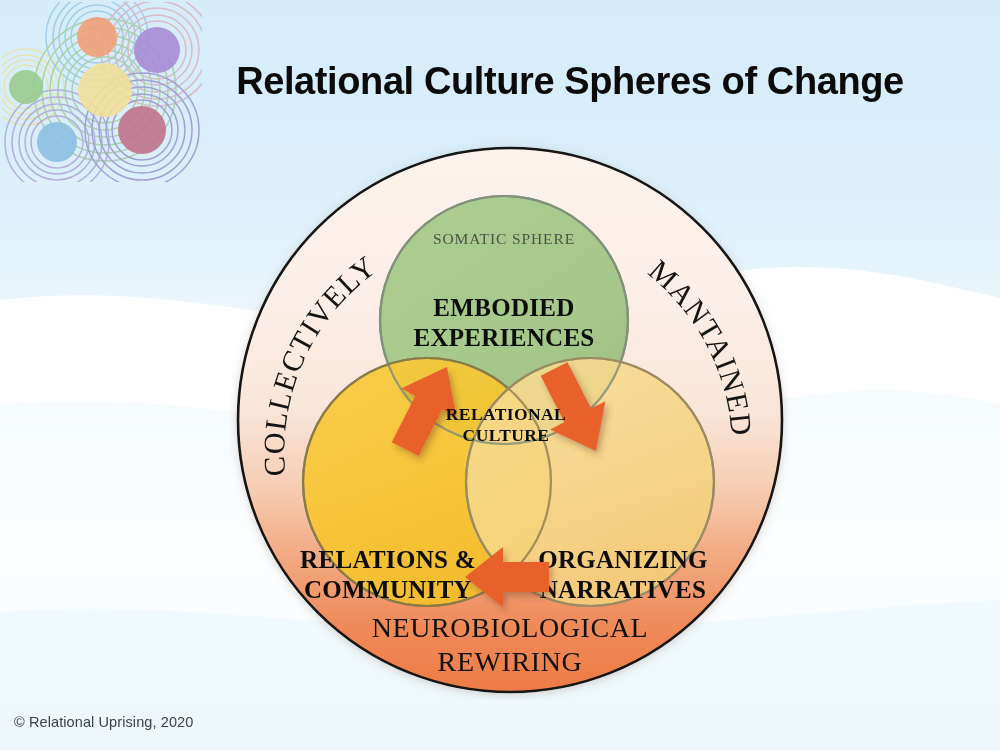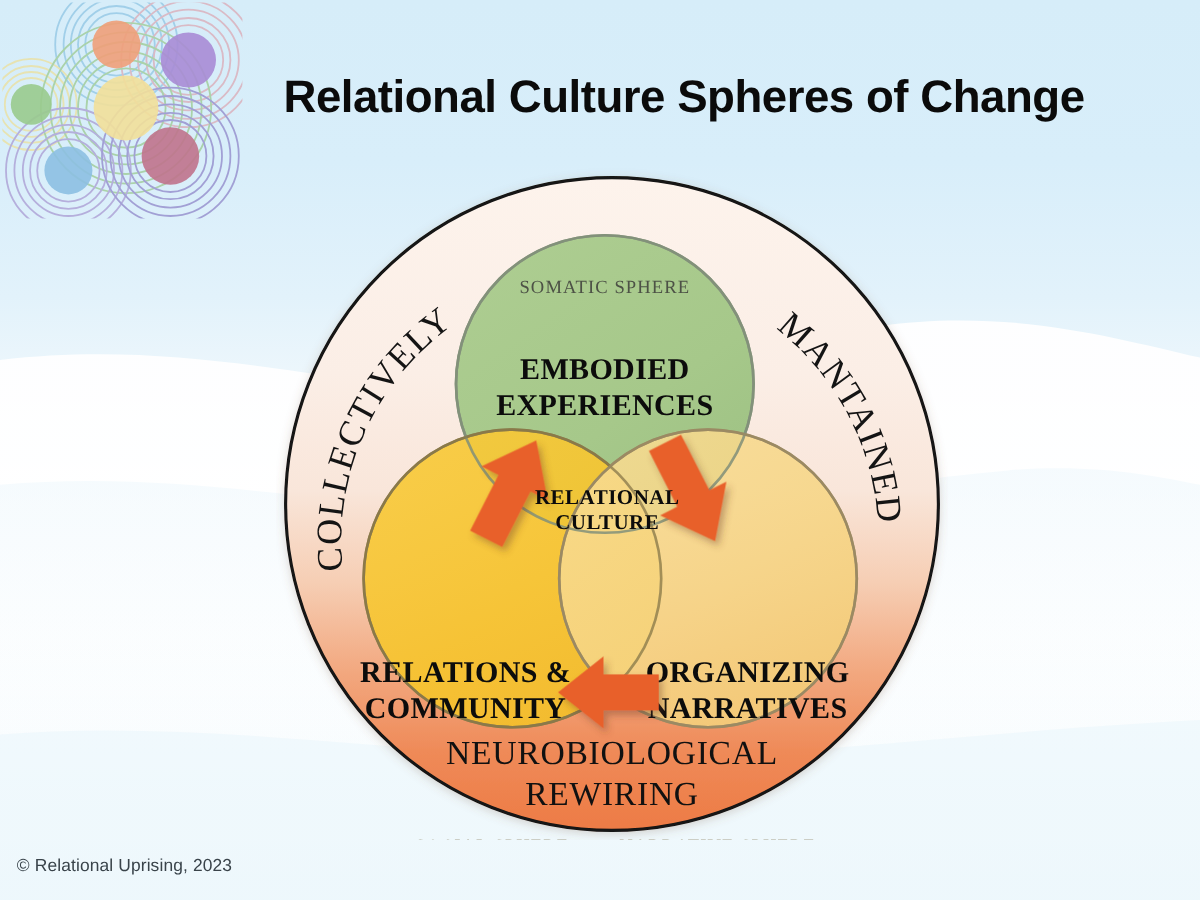--- a/index.html
+++ b/index.html
@@ -268,15 +268,15 @@
       <text class="svg-text-serif" x="276" y="280" text-anchor="middle" font-size="17.5" font-weight="bold" letter-spacing="0.4" fill="#0b0b0b">RELATIONAL</text>
       <text class="svg-text-serif" x="276" y="301" text-anchor="middle" font-size="17.5" font-weight="bold" letter-spacing="0.4" fill="#0b0b0b">CULTURE</text>
     </g>
 
     <g>
       <text class="svg-text-serif" x="280" y="497" text-anchor="middle" font-size="28" letter-spacing="0.6" fill="#111111">NEUROBIOLOGICAL</text>
       <text class="svg-text-serif" x="280" y="531" text-anchor="middle" font-size="28" letter-spacing="0.6" fill="#111111">REWIRING</text>
     </g>
   </svg>
 
-  <div id="footer">© Relational Uprising, 2023</div>
+  <div id="footer">© Relational Uprising, 2020</div>
 
 </div>
 
 </body></html>

